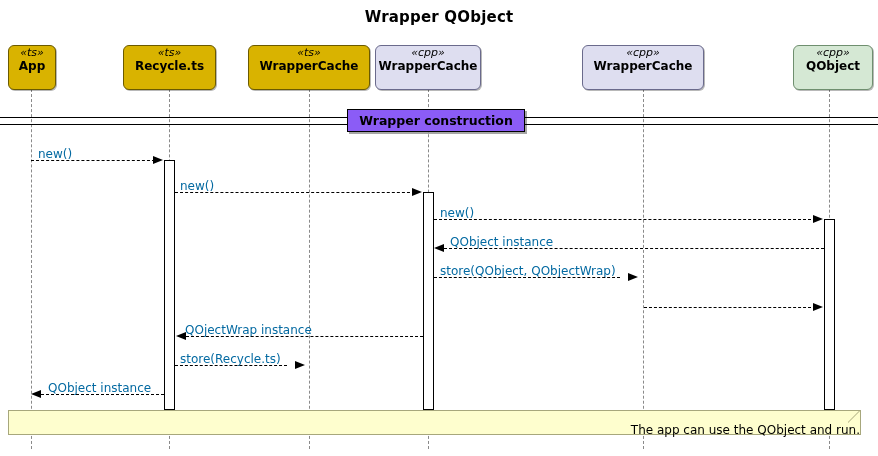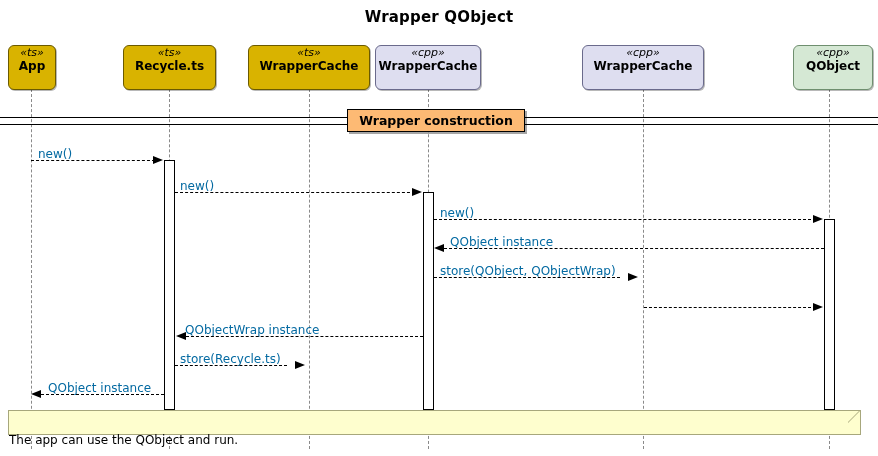--- a/index.html
+++ b/index.html
@@ -67,21 +67,21 @@
   }
 
   
   .divider-line{
     position:absolute;left:0;width:878px;height:0;
     border-top:1px solid #000;
   }
   .divider-box{
     position:absolute;
     box-sizing:border-box;
-    background:#fdba74;
+    background:#8b5cf6;
     border:1px solid #000;
     font-weight:bold;
     font-size:12.5px;
     text-align:center;
     line-height:21px;
     box-shadow:2px 2px 0 rgba(0,0,0,.35);
   }
 
   
   .msg-line{
@@ -114,21 +114,21 @@
   .note{
     position:absolute;
     box-sizing:border-box;
     background:#FEFECE;
     border:1px solid #A7A77C;
     font-size:12px;
     text-align:center;
     color:#000;
   }
   .note-text{
-    position:absolute;left:0;right:0;top:22px;text-align:left;
+    position:absolute;left:0;right:0;top:12px;text-align:right;
   }
   .note-fold{
     position:absolute;
     right:0;top:0;
     width:0;height:0;
     border-left:12px solid #A7A77C;
     border-bottom:12px solid transparent;
   }
   .note-fold-inner{
     position:absolute;
@@ -208,21 +208,21 @@
   <div class="msg-line" style="left:444px;top:248px;width:380px;"></div>
   <div class="arrow-l" style="left:434px;top:243.5px;"></div>
 
   <div class="msg-label" style="left:440px;top:264px;">store(QObject, QObjectWrap)</div>
   <div class="msg-line" style="left:434px;top:277px;width:186px;"></div>
   <div class="arrow-r" style="left:628px;top:272.5px;"></div>
 
   <div class="msg-line" style="left:644px;top:307px;width:172px;"></div>
   <div class="arrow-r" style="left:813px;top:302.5px;"></div>
 
-  <div class="msg-label" style="left:185px;top:323px;">QObjectWrap instance</div>
+  <div class="msg-label" style="left:185px;top:323px;">QOjectWrap instance</div>
   <div class="msg-line" style="left:186px;top:336px;width:237px;"></div>
   <div class="arrow-l" style="left:176px;top:331.5px;"></div>
 
   <div class="msg-label" style="left:180px;top:352px;">store(Recycle.ts)</div>
   <div class="msg-line" style="left:175px;top:365px;width:112px;"></div>
   <div class="arrow-r" style="left:295px;top:360.5px;"></div>
 
   <div class="msg-label" style="left:48px;top:381px;">QObject instance</div>
   <div class="msg-line" style="left:41px;top:394px;width:123px;"></div>
   <div class="arrow-l" style="left:31px;top:389.5px;"></div>

